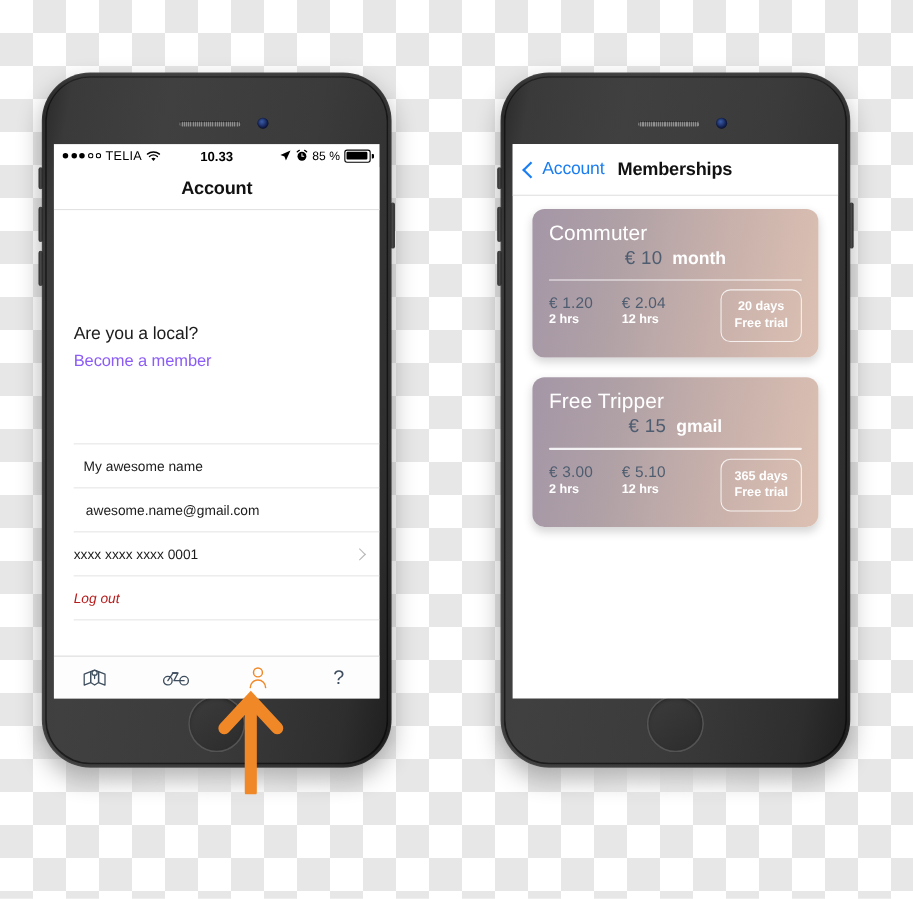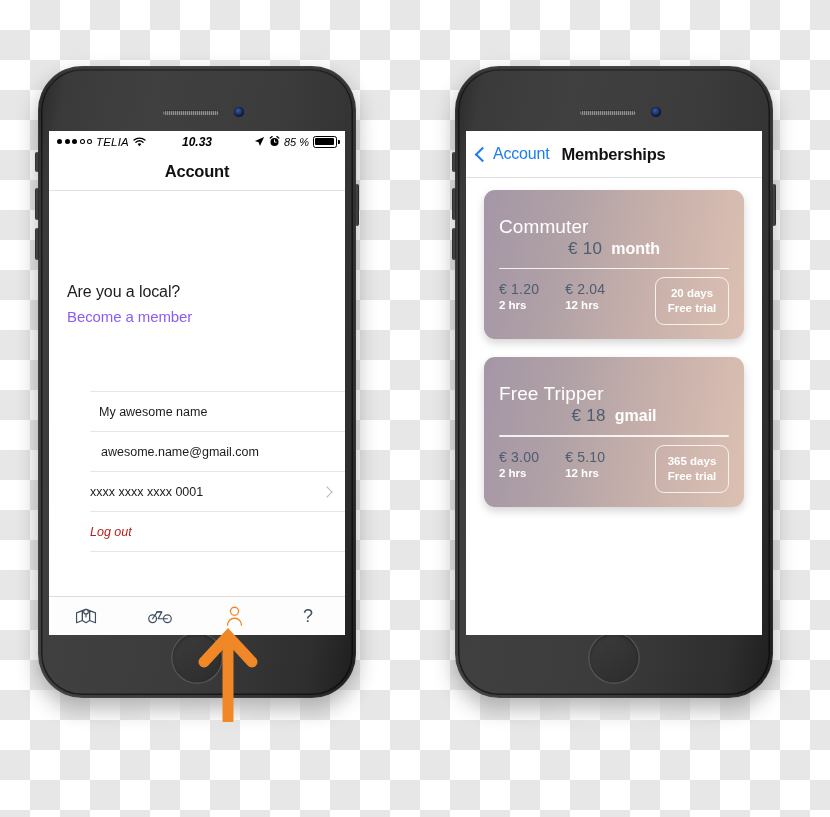--- a/index.html
+++ b/index.html
@@ -48,21 +48,21 @@
   .home{
     position:absolute;width:52px;height:52px;border-radius:50%;
     background:linear-gradient(145deg,#3d3d3d,#2b2b2b);
     box-shadow:inset 0 0 0 1.5px rgba(90,90,90,.85), inset 0 2px 4px rgba(0,0,0,.5);
   }
   .screen{position:absolute;background:#fff;overflow:hidden;}
 
   
   .statusbar{
     height:21px;display:flex;align-items:center;
-    padding:0 8px;font-size:11.5px;color:#000;font-weight:600;font-style:italic;
+    padding:0 8px;font-size:11.5px;color:#000;font-weight:600;
   }
   .sb-left{display:flex;align-items:center;gap:4px;flex:1;}
   .dots{display:flex;align-items:center;gap:2.5px;}
   .dot{width:5px;height:5px;border-radius:50%;background:#000;}
   .dot.hollow{background:transparent;box-shadow:inset 0 0 0 1px #000;}
   .carrier{font-size:11.5px;letter-spacing:.2px;font-weight:500;}
   .sb-center{font-size:12px;font-weight:600;}
   .sb-right{flex:1;display:flex;align-items:center;justify-content:flex-end;gap:4px;font-size:11px;font-weight:500;}
   .batt{width:22px;height:10px;border:1.2px solid #000;border-radius:2.5px;position:relative;}
   .batt:after{content:"";position:absolute;right:-3.5px;top:3px;width:2px;height:4px;background:#000;border-radius:0 1px 1px 0;}
@@ -78,25 +78,25 @@
   .navbar2{
     height:46px;display:flex;align-items:center;background:#fff;
     border-bottom:1px solid #e0e0e0;padding-left:11px;
   }
   .back{display:flex;align-items:center;color:#1a7df0;cursor:pointer;}
   .chev{display:block;width:9px;height:9px;border-left:2.6px solid #1a7df0;border-bottom:2.6px solid #1a7df0;transform:rotate(45deg);margin-right:5px;}
   .back-label{font-size:16px;color:#1a7df0;letter-spacing:-.2px;}
   .nav2-title{font-size:16.5px;font-weight:700;color:#111;margin-left:12px;letter-spacing:-.2px;}
 
   
-  .promo{padding:0 18px;}
+  .promo{padding:0 18px;margin-top:12px;}
   .promo-q{font-size:16px;color:#1c1c1c;margin:0;letter-spacing:-.1px;}
   .promo-a{font-size:15px;color:#8b5cf6;margin:7px 0 0;cursor:pointer;letter-spacing:-.1px;}
 
-  .list{margin-top:0;padding-left:23px;}
+  .list{margin-top:0;}
   .row{
     height:39px;display:flex;align-items:center;
     margin-left:18px;border-top:1px solid #e6e6e6;
     font-size:12.5px;color:#1c1c1c;padding-right:14px;
   }
   .row.pad{padding-left:9px;}
   .row.pad2{padding-left:11px;align-items:center;}
   .row .grow{flex:1;}
   .row .chev-r{width:7px;height:7px;border-top:1.6px solid #b8b8b8;border-right:1.6px solid #b8b8b8;transform:rotate(45deg);}
   .row.logout{color:#b91c1c;cursor:pointer;font-style:italic;}
@@ -112,21 +112,21 @@
   .tab svg{display:block;}
   .tab .qm{font-size:18px;color:#3f4e5e;line-height:1;}
 
   
   .notice{
     padding:9px 14px 10px;font-size:11.5px;line-height:1.38;color:#555;
     border-bottom:1px solid #e6e6e6;background:#fff;
   }
   .cards{padding:12px 18px 0;}
   .card{
-    position:relative;border-radius:11px;padding:27px 15px 14px;margin-bottom:18px;
+    position:relative;border-radius:11px;padding:13px 15px 14px;margin-bottom:18px;
     background:linear-gradient(100deg,#a496a6 0%,#b0a1a6 30%,#c7b0ab 62%,#dcc0b2 100%);
     box-shadow:0 4px 9px rgba(0,0,0,.17);
     cursor:pointer;
   }
   .card-title{font-size:19px;color:#fff;font-weight:400;letter-spacing:.1px;line-height:1.05;}
   .price-row{display:flex;align-items:baseline;justify-content:center;margin-top:2px;}
   .price{font-size:17px;color:#4e5d70;font-weight:400;letter-spacing:.3px;}
   .period{font-size:16px;color:#fff;margin-left:9px;font-weight:600;}
   .rule{height:1.5px;background:rgba(255,255,255,.85);margin:9px 0 12px;border-radius:1px;}
   .rates{display:flex;align-items:flex-start;}
@@ -299,21 +299,21 @@
             <div class="trial">
               <div>20 days</div>
               <div>Free trial</div>
             </div>
           </div>
         </div>
 
         <div class="card">
           <div class="card-title">Free Tripper</div>
           <div class="price-row">
-            <span class="price">€ 18</span>
+            <span class="price">€ 15</span>
             <span class="period">gmail</span>
           </div>
           <div class="rule"></div>
           <div class="rates">
             <div class="rate">
               <div class="rate-amt">€ 3.00</div>
               <div class="rate-dur">2 hrs</div>
             </div>
             <div class="rate">
               <div class="rate-amt">€ 5.10</div>

